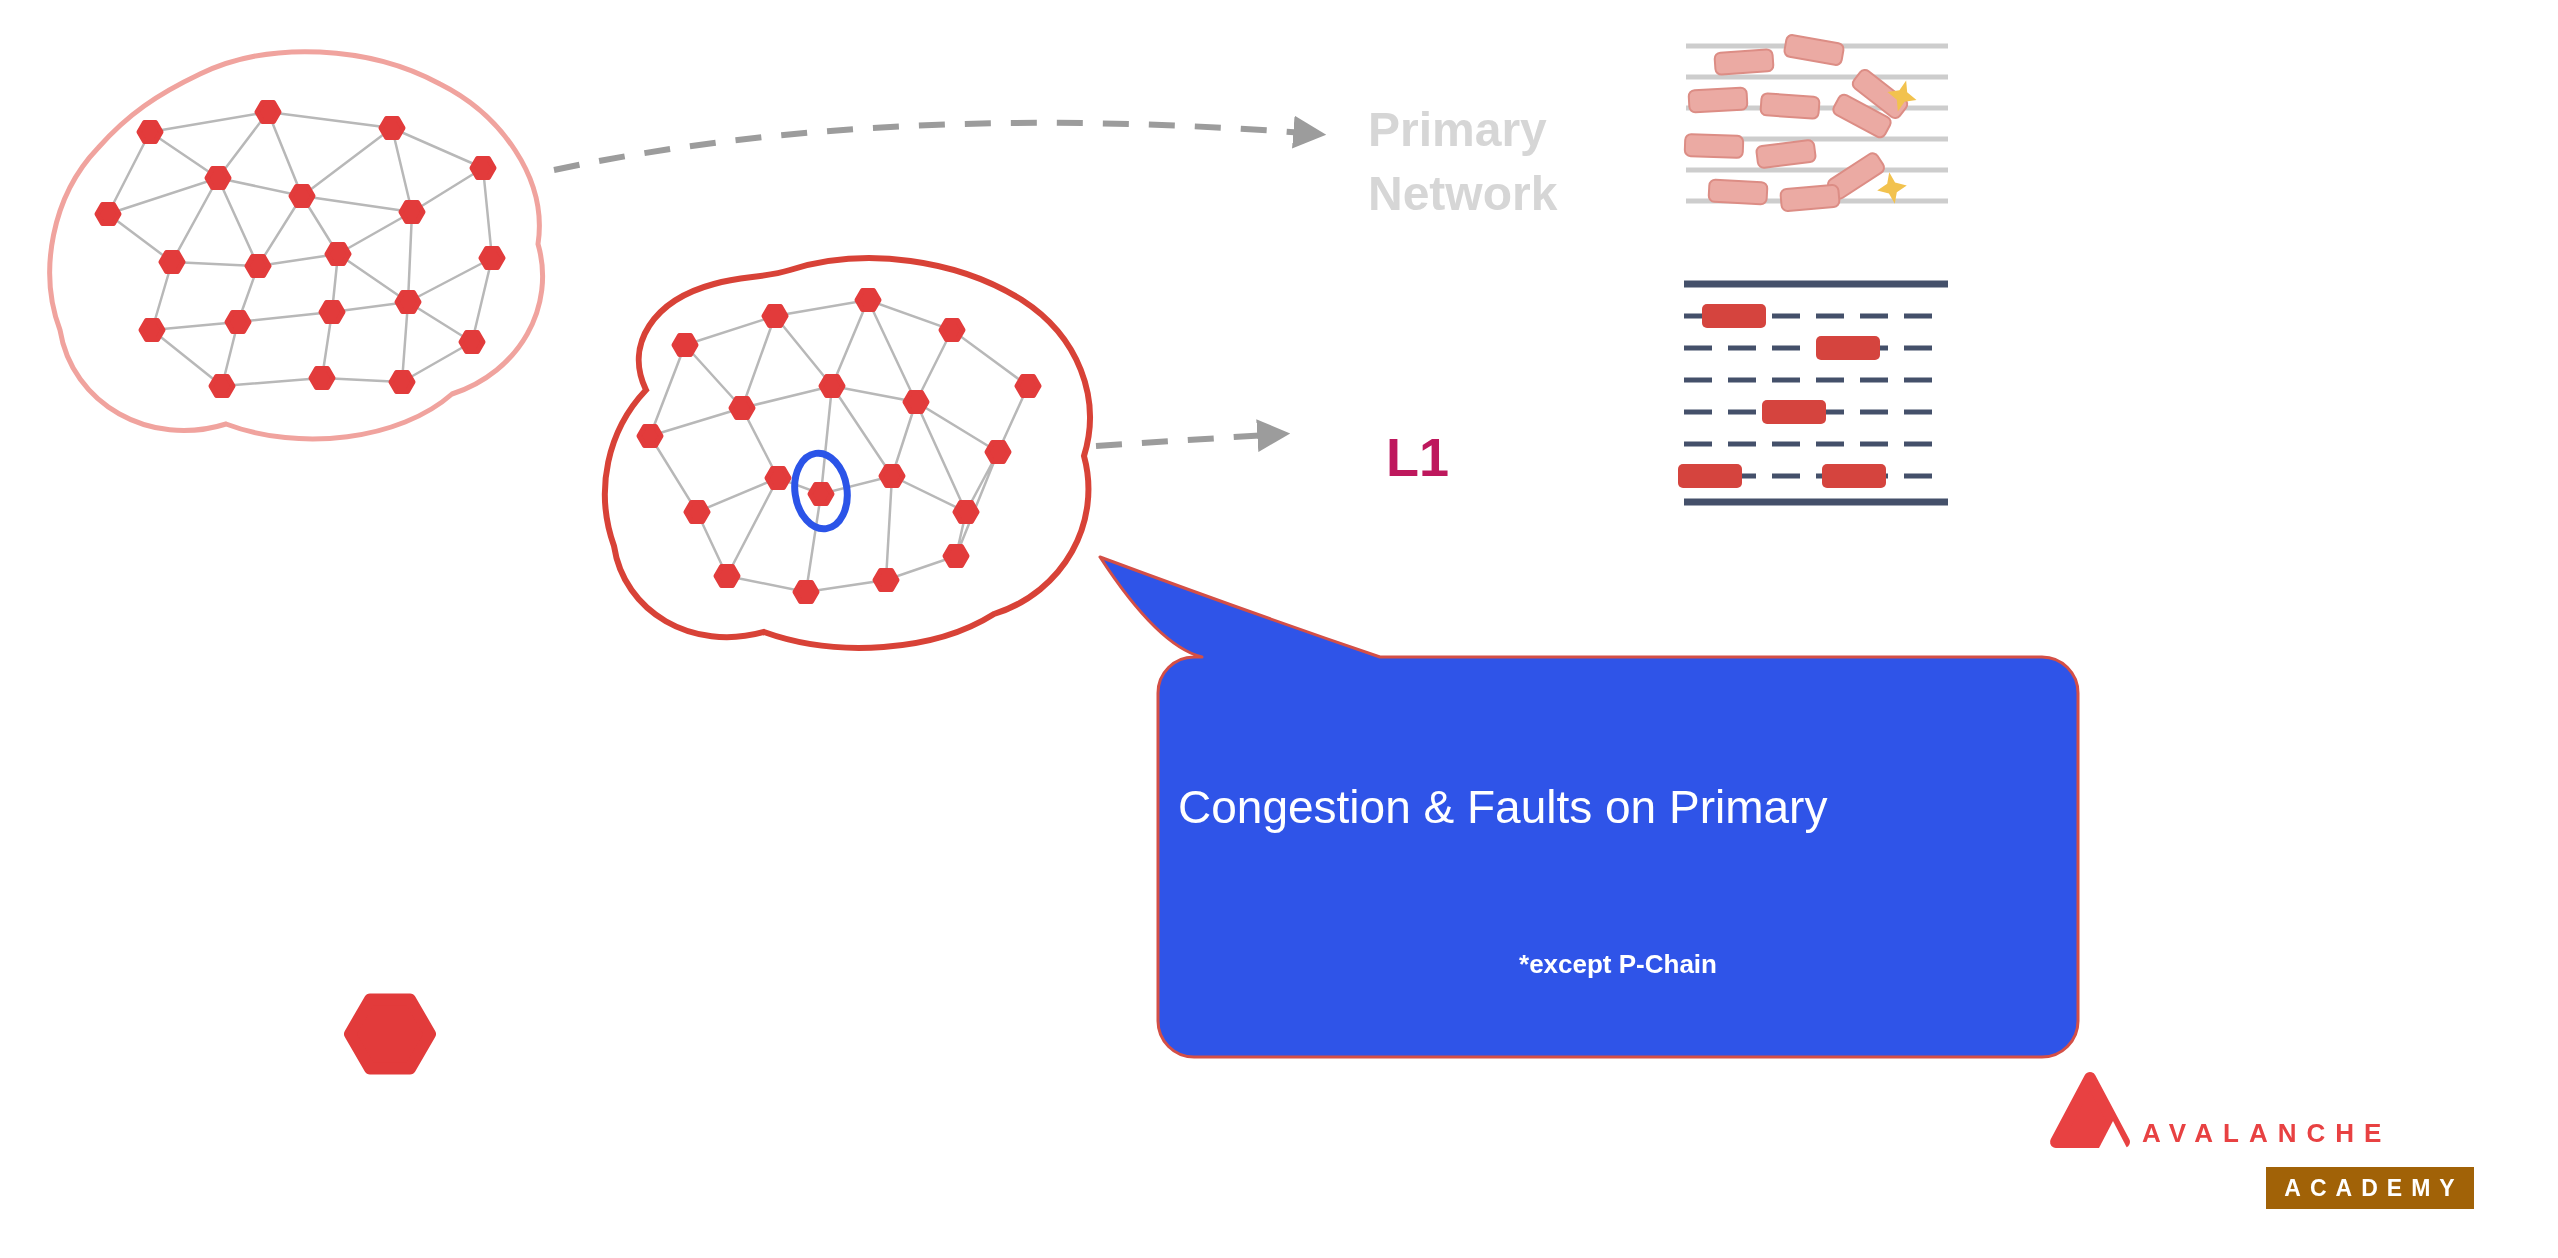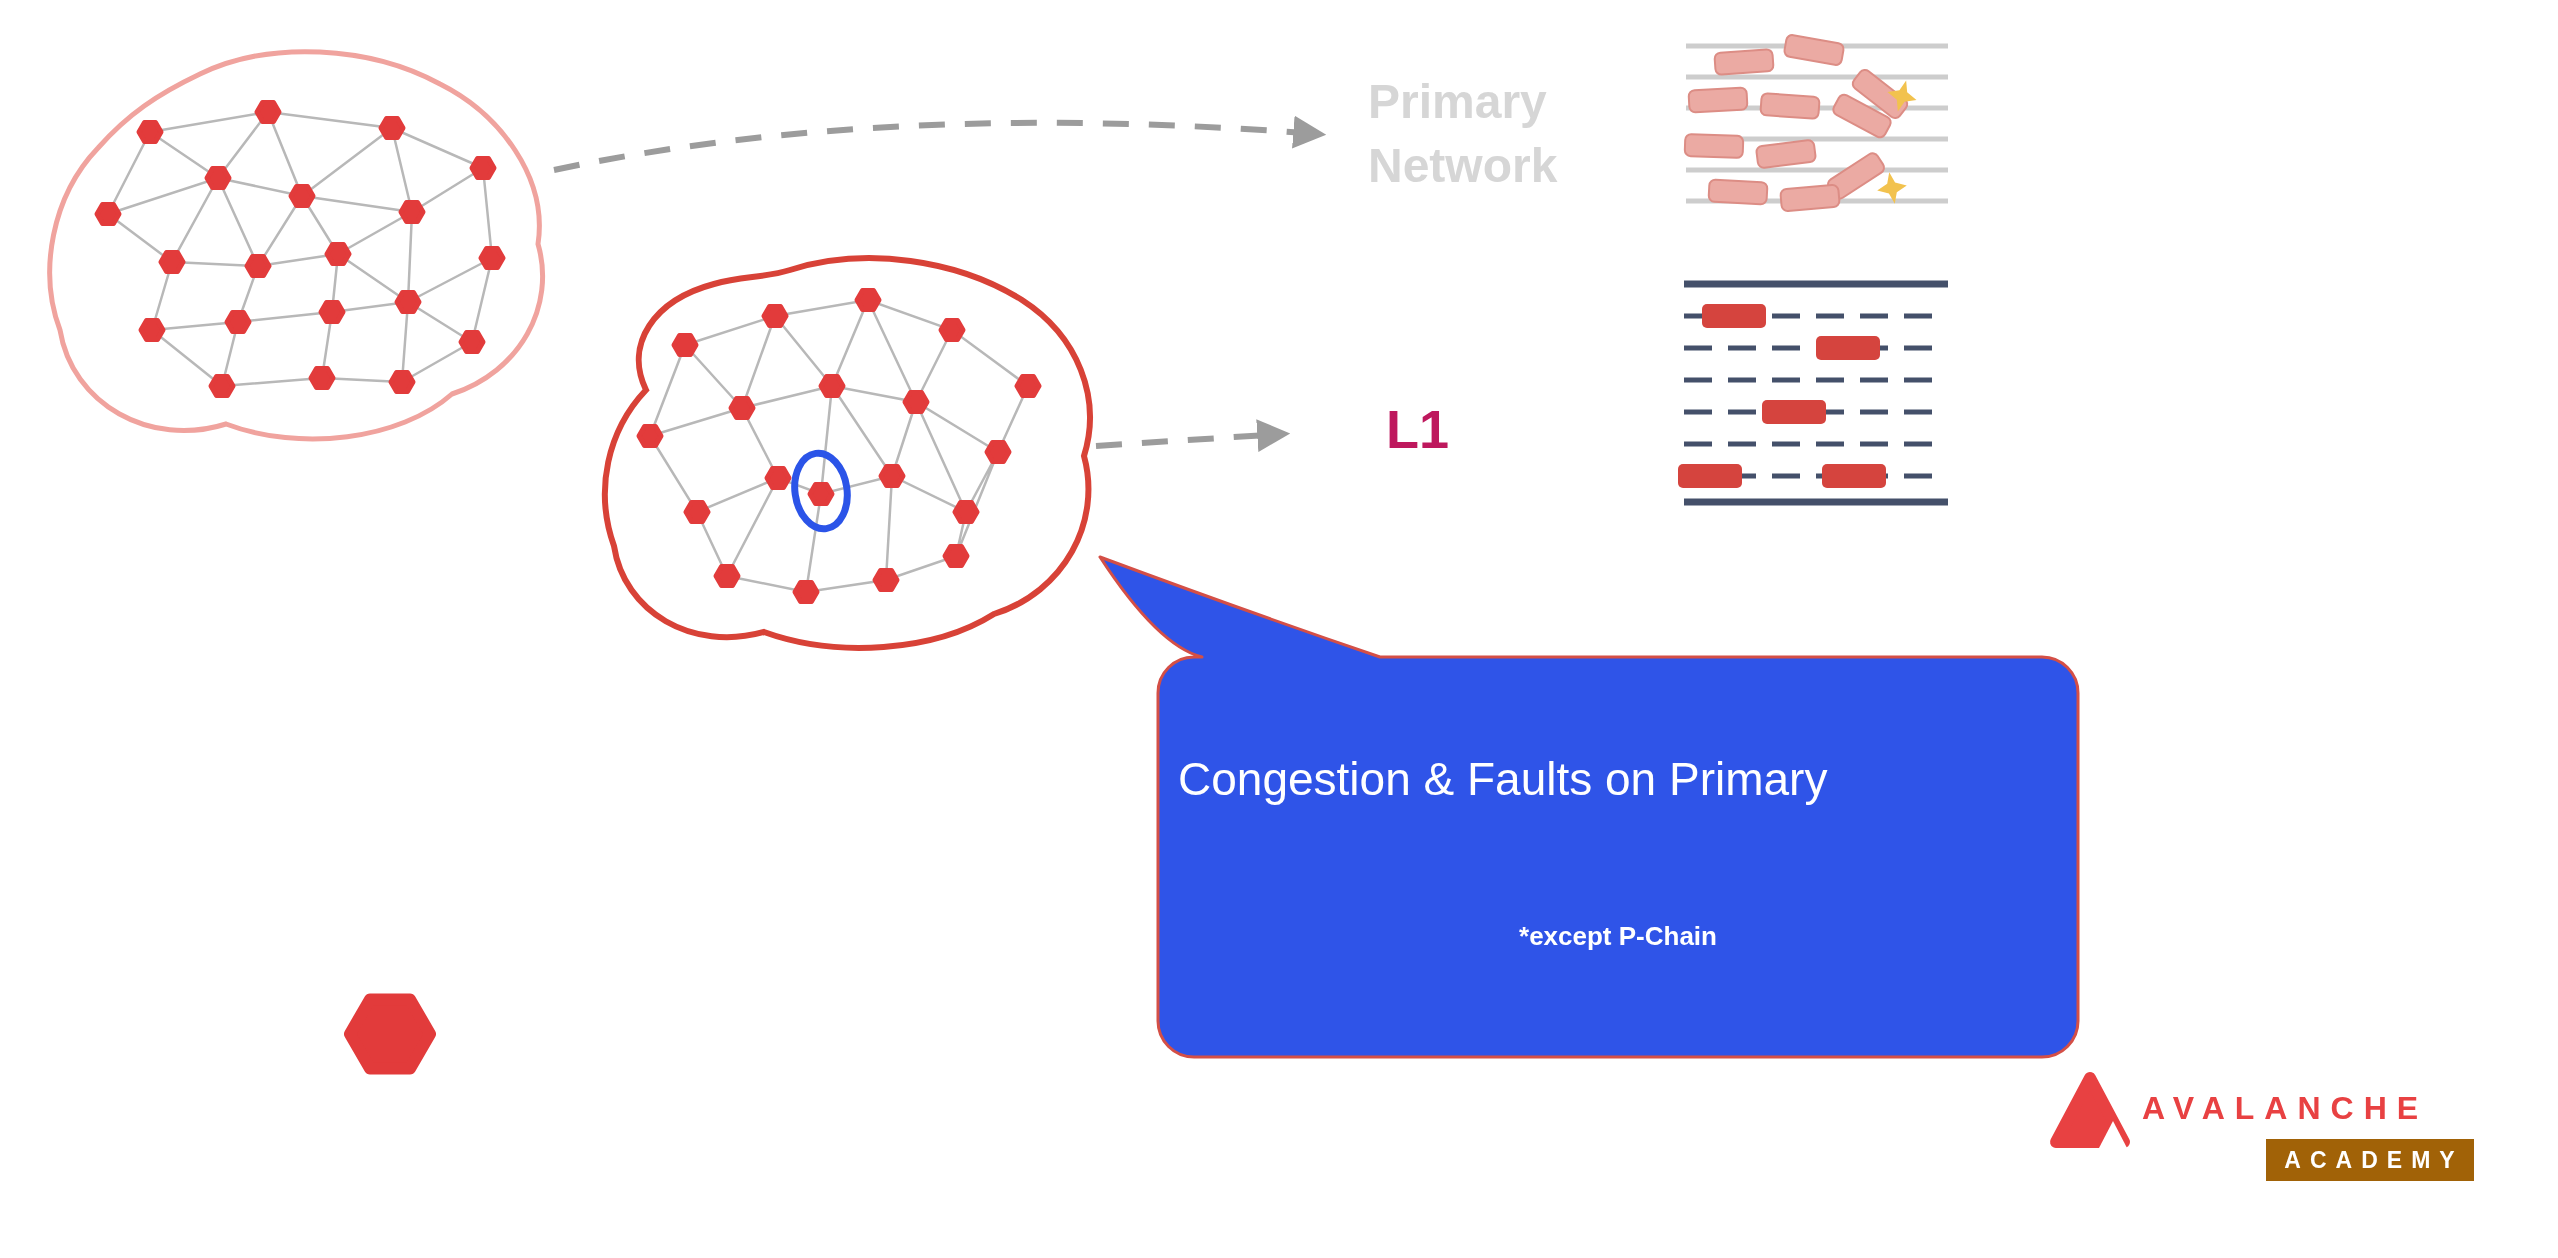--- a/index.html
+++ b/index.html
@@ -1,42 +1,42 @@
 <!DOCTYPE html>
 <html><head>
 <meta charset="utf-8">
 <style>
   html,body { margin:0; padding:0; background:#ffffff; }
   .stage {
     position:relative; width:2558px; height:1258px; background:#ffffff;
     overflow:hidden; font-family:"Liberation Sans", sans-serif;
   }
   svg.layer { position:absolute; left:0; top:0; }
-  .abs { position:absolute; }
+  .abs { position:absolute;margin-top:28px; }
 
   .primary-label {
     left:1368px; top:70px; width:250px;
     font-size:48px; line-height:64px; font-weight:700; color:#d6d6d6;
   }
   .l1-label {
     left:1386px; top:398px; font-size:54px; font-weight:700; color:#be185d;text-align:center;
   }
   .bubble-text {
     left:1178px; top:742px; width:880px; text-align:left;
     color:#ffffff; font-size:46px; line-height:74px; font-weight:500;
   }
   .bubble-note {
     left:1178px; top:921px; width:880px; text-align:center;
     color:#ffffff; font-size:26px; font-weight:700;
   }
   .validator-label {
     left:470px; top:992px; font-size:78px; font-weight:700; color:#0c0c0c;
   }
   .brand {
-    left:2142px; top:1090px; font-size:32px; font-weight:700;
+    left:2142px; top:1090px; font-size:26px; font-weight:700;
     letter-spacing:10px; color:#e84142; white-space:nowrap;
   }
   .academy {
     left:2266px; top:1139px; width:208px; height:42px; background:#a16207;
     color:#ffffff; font-size:23px; font-weight:700; letter-spacing:9px;
     display:flex; align-items:center; justify-content:center; padding-left:8px;
     box-sizing:border-box;
   }
 </style>
 </head>

